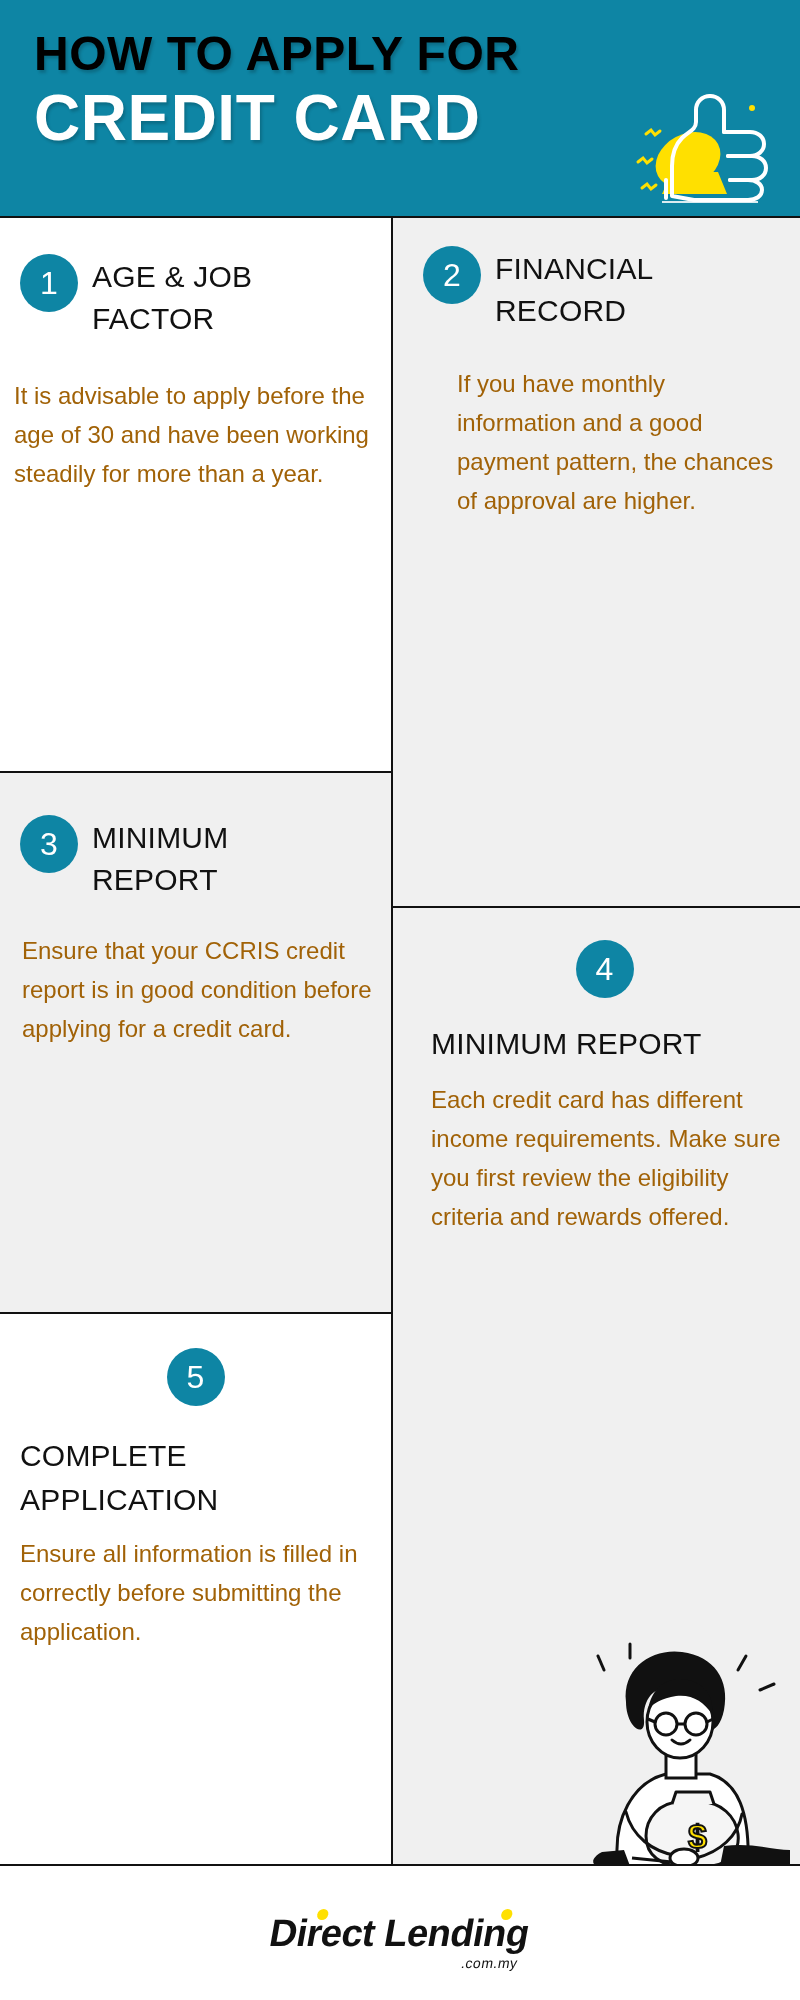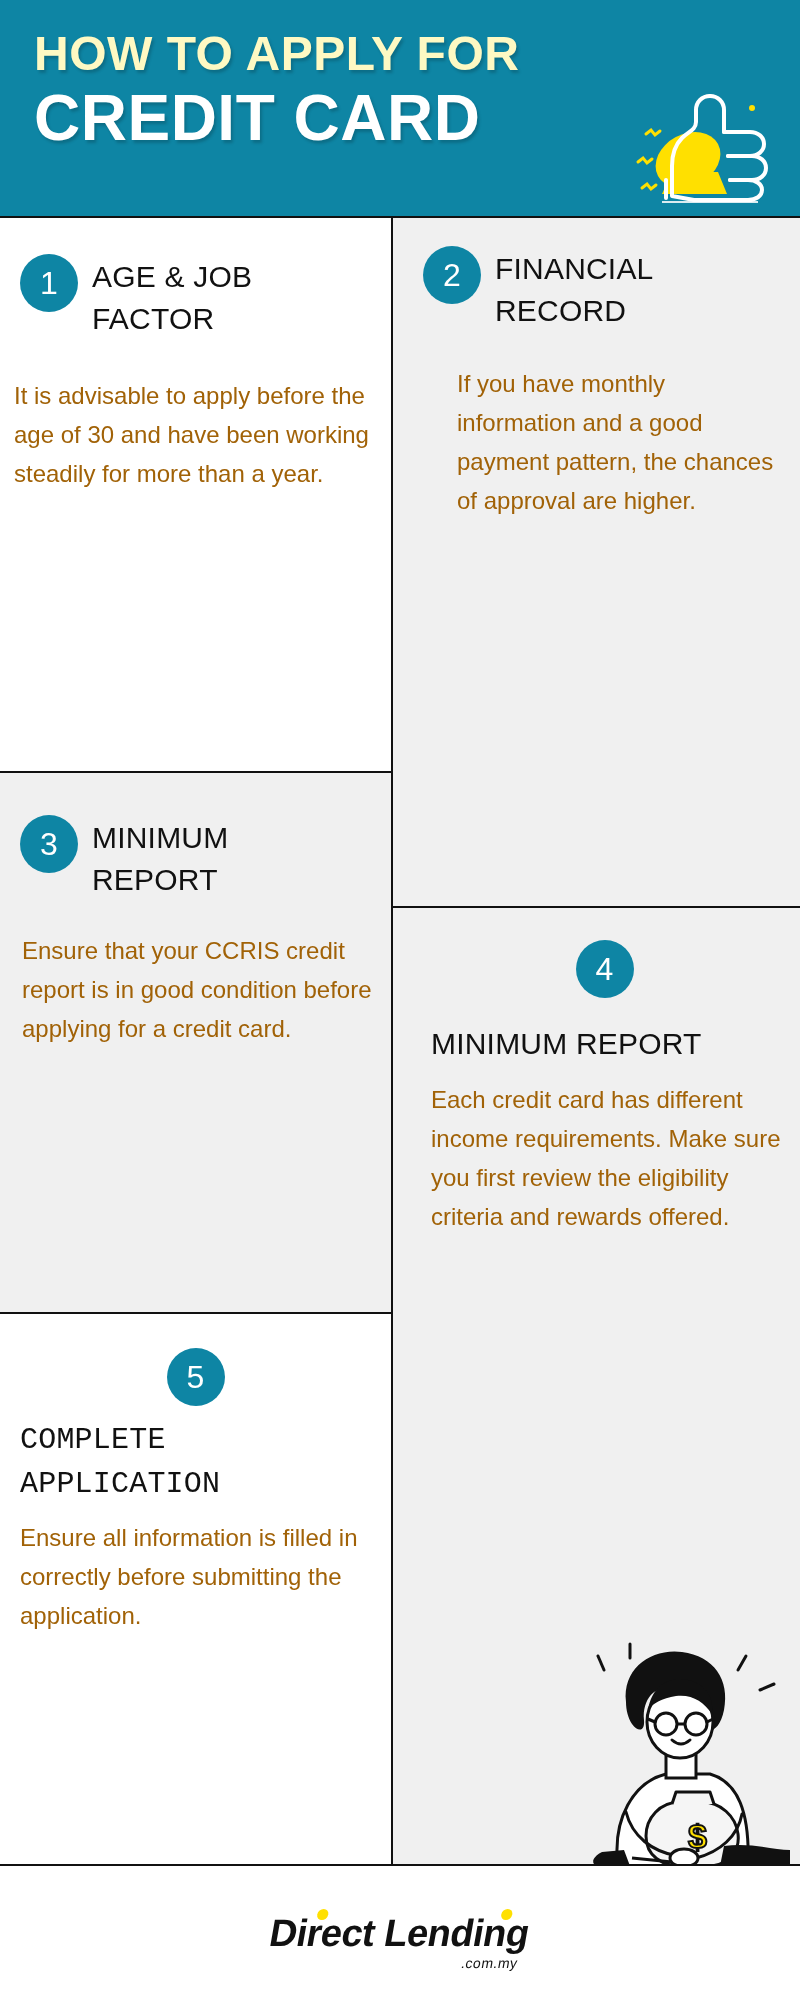--- a/index.html
+++ b/index.html
@@ -35,21 +35,21 @@
     top: 26px;
     width: 720px;
   }
 
   .header-line1 {
     font-family: "Liberation Sans", sans-serif;
     font-weight: bold;
     font-size: 48px;
     line-height: 56px;
     letter-spacing: 0.5px;
-    color: #fef9c3;
+    color: #000000;
     text-shadow: 2px 3px 3px rgba(0,0,0,0.18);
     white-space: nowrap;
   }
 
   .header-line2 {
     font-family: "Liberation Sans", sans-serif;
     font-weight: bold;
     font-size: 64px;
     line-height: 72px;
     letter-spacing: 0.5px;
@@ -163,25 +163,24 @@
     font-size: 30px;
     line-height: 44px;
     padding-left: 8px;
   }
   #card-4 .card-body { margin-top: 14px; padding-left: 8px; }
 
   
   #card-5 .inner { padding: 34px 12px 0 12px; }
   #card-5 .head-center { display: flex; justify-content: center; }
   #card-5 .card-title {
-    margin-top: 10px;
+    margin-top: 26px;
     font-size: 30px;
     line-height: 44px;
     padding-left: 8px;
-    font-family: Liberation Mono, monospace;
   }
   #card-5 .card-body { margin-top: 12px; padding-left: 8px; }
 
   
   .illustration {
     position: absolute;
     right: 10px;
     bottom: 0;
     width: 230px;
     height: 230px;

